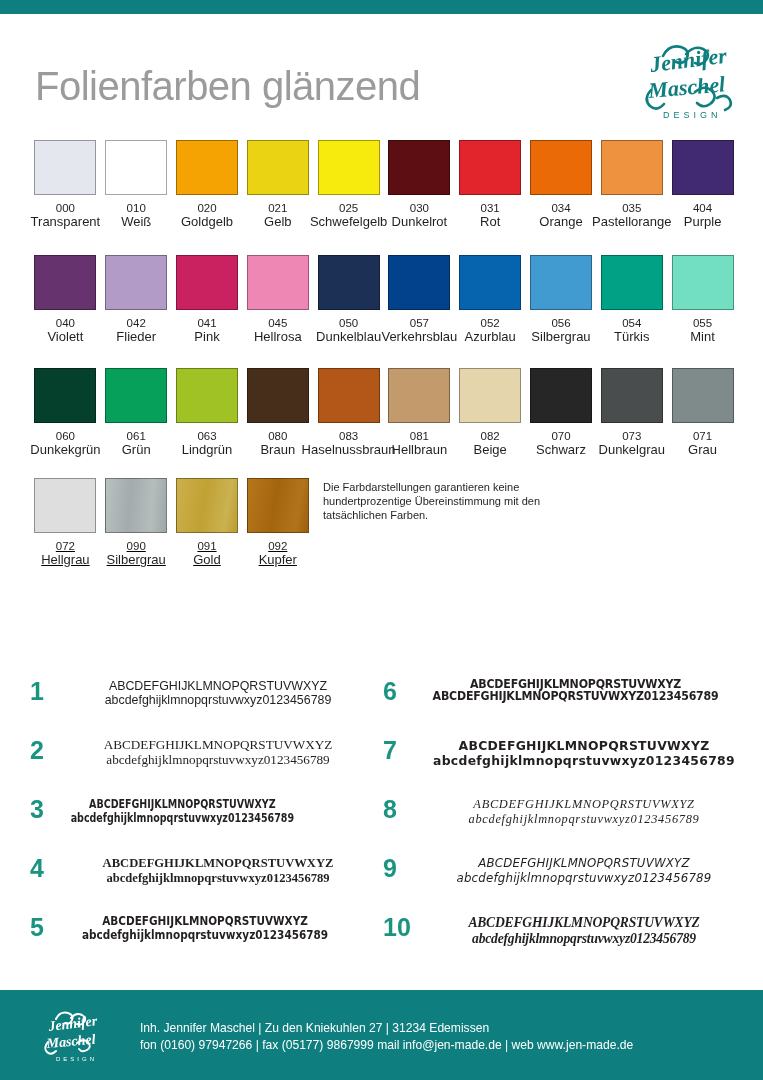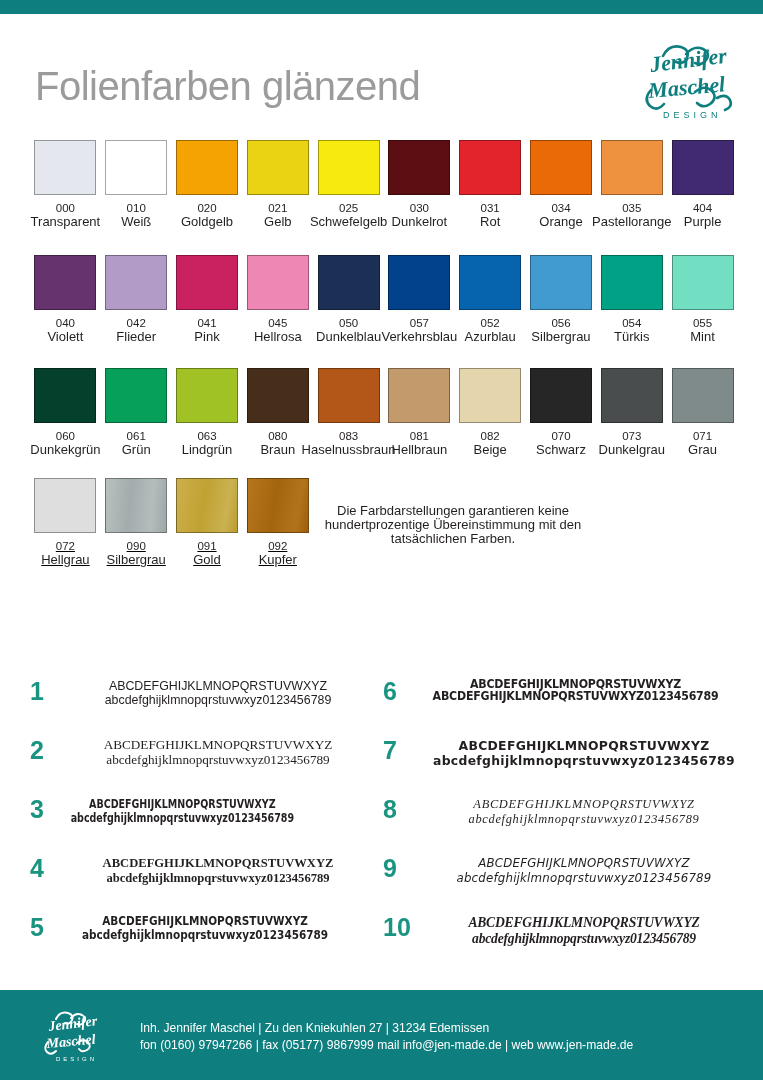--- a/index.html
+++ b/index.html
@@ -52,22 +52,22 @@
   .swatch-code {
     margin-top: 7px; font-size: 11.5px; color: #231f20;
     line-height: 13px; white-space: nowrap;
   }
   .swatch-name {
     font-size: 13px; color: #231f20; line-height: 14px; white-space: nowrap;
   }
 
   
   .disclaimer {
-    position: absolute; left: 323px; top: 504px; width: 260px;
-    font-size: 13px; line-height: 14px; color: #231f20; text-align: center;
+    position: absolute; left: 323px; top: 480px; width: 260px;
+    font-size: 11px; line-height: 14px; color: #231f20;
   }
 
   
   .fonts-title {
     position: absolute; left: 35px; top: 630px;
     font-size: 38px; color: #9b9b9b; letter-spacing: -0.3px;
   }
   .font-col { position: absolute; }
   .font-col.left  { left: 30px; top: 678px; width: 350px; }
   .font-col.right { left: 383px; top: 678px; width: 370px; }

